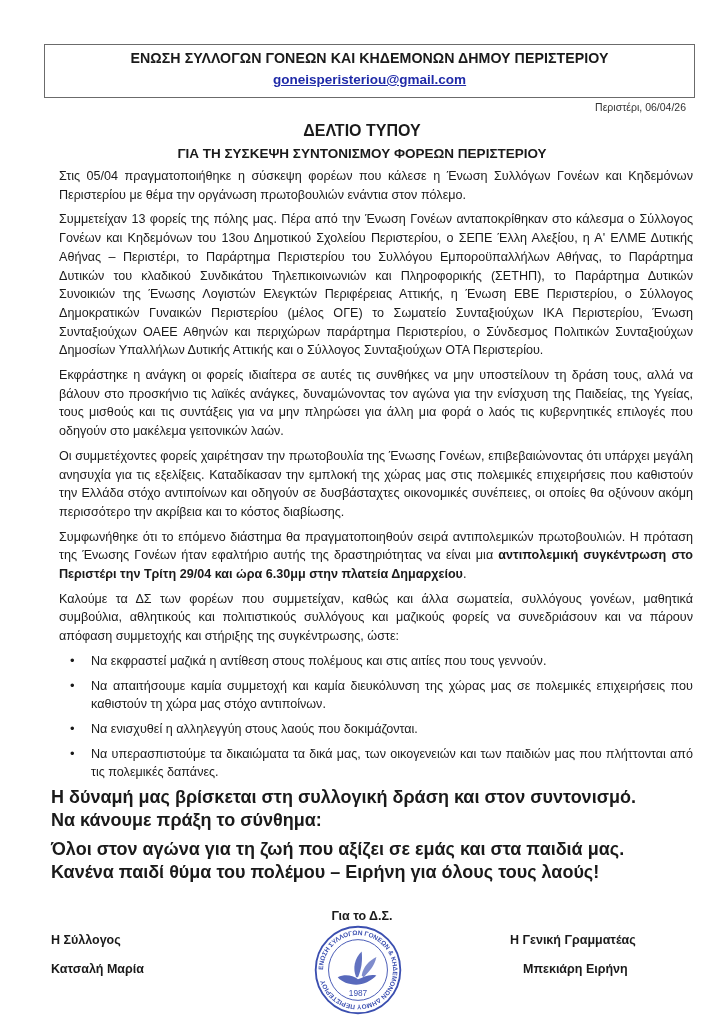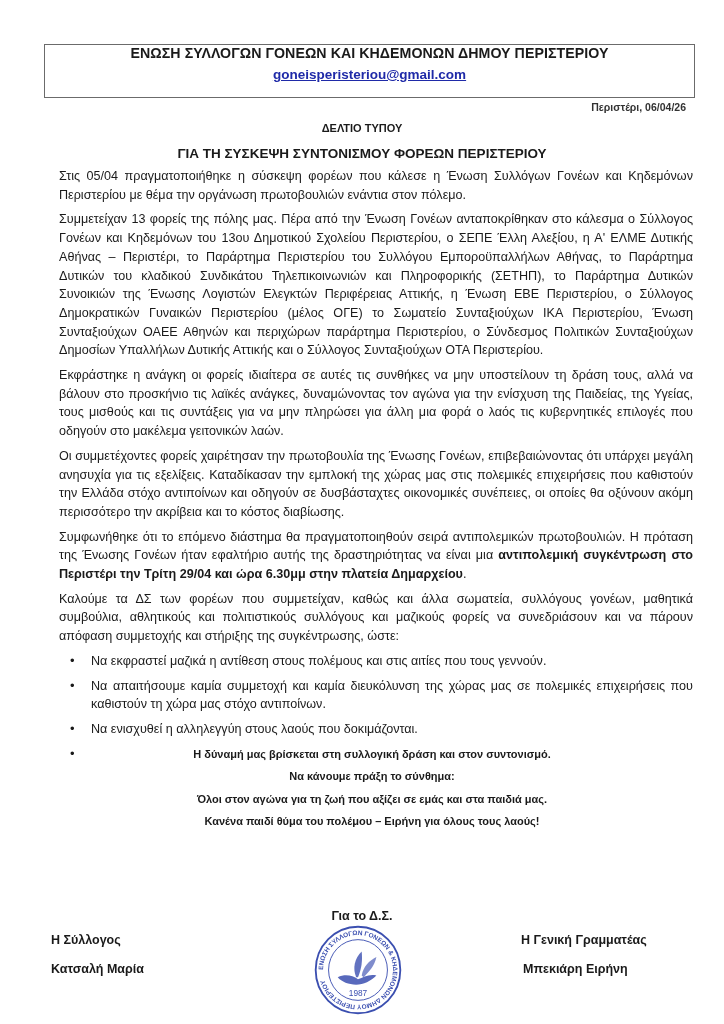--- a/index.html
+++ b/index.html
@@ -4,36 +4,36 @@
 <style>
   html, body { margin: 0; padding: 0; background: #ffffff; }
   body {
     width: 724px; height: 1024px; position: relative; overflow: hidden;
     font-family: "Liberation Sans", sans-serif; color: #1a1a1a;
   }
   .header-box {
     position: absolute; left: 44px; top: 44px; width: 651px; height: 54px;
     border: 1.5px solid #6b6b6b; box-sizing: border-box; text-align: center;
   }
-  .org-name { font-weight: bold; font-size: 14.2px; letter-spacing: 0.05px; }
+  .org-name { font-weight: bold; font-size: 14.2px; margin-top: 5px; letter-spacing: 0.05px; }
   .org-email { font-weight: bold; font-size: 13.5px; color: #1f2aa8; text-decoration: underline; margin-top: 6px; display: inline-block; }
-  .date { position: absolute; right: 38px; top: 101px; font-size: 10.5px; color: #333; font-weight: bold; }
-  .title1 { position: absolute; left: 0; width: 724px; top: 122px; text-align: center; font-weight: bold; font-size: 11px; }
+  .date { position: absolute; right: 38px; top: 101px; font-size: 10.5px; color: #333; }
+  .title1 { position: absolute; left: 0; width: 724px; top: 122px; text-align: center; font-weight: bold; font-size: 16px; }
   .title2 { position: absolute; left: 0; width: 724px; top: 146px; text-align: center; font-weight: bold; font-size: 13.5px; }
   .body {
     position: absolute; left: 51px; top: 167px; width: 642px;
     font-size: 12.6px; line-height: 18.7px; text-align: justify;
   }
   .body p { margin: 0 0 6px 8px; }
   .body ul { margin: 0; padding: 0; list-style: none; }
   .body li { position: relative; padding-left: 40px; margin-bottom: 6px; }
   .body li .bullet { position: absolute; left: 19px; top: 0; font-size: 13px; }
-  .closing { text-align: center; font-weight: bold; font-size: 11px; line-height: 18.5px; }
+  .closing { text-align: left; font-weight: bold; font-size: 18px; line-height: 18.5px; }
   .closing div { margin-bottom: 4px; }
-  .closing .tight { margin-bottom: 4px; }
+  .closing .tight { margin-bottom: 11px; }
   .sig-label { position: absolute; font-weight: bold; font-size: 12.5px; }
   .stamp { position: absolute; left: 312px; top: 924px; width: 92px; height: 92px; }
 </style>
 </head>
 <body>
 
 <div class="header-box">
   <div class="org-name">ΕΝΩΣΗ ΣΥΛΛΟΓΩΝ ΓΟΝΕΩΝ ΚΑΙ ΚΗΔΕΜΟΝΩΝ ΔΗΜΟΥ ΠΕΡΙΣΤΕΡΙΟΥ</div>
   <a class="org-email">goneisperisteriou@gmail.com</a>
 </div>
@@ -47,34 +47,34 @@
   <p>Στις 05/04 πραγματοποιήθηκε η σύσκεψη φορέων που κάλεσε η Ένωση Συλλόγων Γονέων και Κηδεμόνων Περιστερίου με θέμα την οργάνωση πρωτοβουλιών ενάντια στον πόλεμο.</p>
   <p>Συμμετείχαν 13 φορείς της πόλης μας. Πέρα από την Ένωση Γονέων ανταποκρίθηκαν στο κάλεσμα ο Σύλλογος Γονέων και Κηδεμόνων του 13ου Δημοτικού Σχολείου Περιστερίου, ο ΣΕΠΕ Έλλη Αλεξίου, η Α' ΕΛΜΕ Δυτικής Αθήνας – Περιστέρι, το Παράρτημα Περιστερίου του Συλλόγου Εμποροϋπαλλήλων Αθήνας, το Παράρτημα Δυτικών του κλαδικού Συνδικάτου Τηλεπικοινωνιών και Πληροφορικής (ΣΕΤΗΠ), το Παράρτημα Δυτικών Συνοικιών της Ένωσης Λογιστών Ελεγκτών Περιφέρειας Αττικής, η Ένωση ΕΒΕ Περιστερίου, ο Σύλλογος Δημοκρατικών Γυναικών Περιστερίου (μέλος ΟΓΕ) το Σωματείο Συνταξιούχων ΙΚΑ Περιστερίου, Ένωση Συνταξιούχων ΟΑΕΕ Αθηνών και περιχώρων παράρτημα Περιστερίου, ο Σύνδεσμος Πολιτικών Συνταξιούχων Δημοσίων Υπαλλήλων Δυτικής Αττικής και ο Σύλλογος Συνταξιούχων ΟΤΑ Περιστερίου.</p>
   <p>Εκφράστηκε η ανάγκη οι φορείς ιδιαίτερα σε αυτές τις συνθήκες να μην υποστείλουν τη δράση τους, αλλά να βάλουν στο προσκήνιο τις λαϊκές ανάγκες, δυναμώνοντας τον αγώνα για την ενίσχυση της Παιδείας, της Υγείας, τους μισθούς και τις συντάξεις για να μην πληρώσει για άλλη μια φορά ο λαός τις κυβερνητικές επιλογές που οδηγούν στο μακέλεμα γειτονικών λαών.</p>
   <p>Οι συμμετέχοντες φορείς χαιρέτησαν την πρωτοβουλία της Ένωσης Γονέων, επιβεβαιώνοντας ότι υπάρχει μεγάλη ανησυχία για τις εξελίξεις. Καταδίκασαν την εμπλοκή της χώρας μας στις πολεμικές επιχειρήσεις που καθιστούν την Ελλάδα στόχο αντιποίνων και οδηγούν σε δυσβάσταχτες οικονομικές συνέπειες, οι οποίες θα οξύνουν ακόμη περισσότερο την ακρίβεια και το κόστος διαβίωσης.</p>
   <p><span>Συμφωνήθηκε ότι το επόμενο διάστημα θα πραγματοποιηθούν σειρά αντιπολεμικών πρωτοβουλιών. Η πρόταση της Ένωσης Γονέων ήταν εφαλτήριο αυτής της δραστηριότητας να είναι μια </span><b>αντιπολεμική συγκέντρωση στο Περιστέρι την Τρίτη 29/04 και ώρα 6.30μμ στην πλατεία Δημαρχείου</b><span>.</span></p>
   <p>Καλούμε τα ΔΣ των φορέων που συμμετείχαν, καθώς και άλλα σωματεία, συλλόγους γονέων, μαθητικά συμβούλια, αθλητικούς και πολιτιστικούς συλλόγους και μαζικούς φορείς να συνεδριάσουν και να πάρουν απόφαση συμμετοχής και στήριξης της συγκέντρωσης, ώστε:</p>
   <ul>
     <li><span class="bullet">•</span><span>Να εκφραστεί μαζικά η αντίθεση στους πολέμους και στις αιτίες που τους γεννούν.</span></li>
     <li><span class="bullet">•</span><span>Να απαιτήσουμε καμία συμμετοχή και καμία διευκόλυνση της χώρας μας σε πολεμικές επιχειρήσεις που καθιστούν τη χώρα μας στόχο αντιποίνων.</span></li>
     <li><span class="bullet">•</span><span>Να ενισχυθεί η αλληλεγγύη στους λαούς που δοκιμάζονται.</span></li>
-    <li><span class="bullet">•</span></li>
+    <li><span class="bullet">•</span><span>Να υπερασπιστούμε τα δικαιώματα τα δικά μας, των οικογενειών και των παιδιών μας που πλήττονται από τις πολεμικές δαπάνες.</span></li>
   </ul>
   <div class="closing">
     <div>Η δύναμή μας βρίσκεται στη συλλογική δράση και στον συντονισμό.</div>
     <div class="tight">Να κάνουμε πράξη το σύνθημα:</div>
     <div>Όλοι στον αγώνα για τη ζωή που αξίζει σε εμάς και στα παιδιά μας.</div>
     <div>Κανένα παιδί θύμα του πολέμου – Ειρήνη για όλους τους λαούς!</div>
   </div>
 </div>
 
 <div class="sig-label" style="left:0; width:724px; text-align:center; top:909px;">Για το Δ.Σ.</div>
 <div class="sig-label" style="left:51px; top:933px;">Η Σύλλογος</div>
 <div class="sig-label" style="left:51px; top:962px;">Κατσαλή Μαρία</div>
-<div class="sig-label" style="left:521px; top:933px;">Η Γενική Γραμματέας</div>
+<div class="sig-label" style="left:510px; top:933px;">Η Γενική Γραμματέας</div>
 <div class="sig-label" style="left:523px; top:962px;">Μπεκιάρη Ειρήνη</div>
 
 <svg class="stamp" viewBox="0 0 100 100">
   <defs>
     <path id="ringPath" d="M 50,50 m -38,0 a 38,38 0 1,1 76,0 a 38,38 0 1,1 -76,0"></path>
   </defs>
   <ellipse cx="50" cy="50" rx="46" ry="47" fill="none" stroke="#3b4fb0" stroke-width="2"></ellipse>
   <ellipse cx="50" cy="50" rx="32" ry="33" fill="none" stroke="#3b4fb0" stroke-width="1"></ellipse>
   <text font-size="7" fill="#3b4fb0" font-family="Liberation Sans, sans-serif" font-weight="bold">
     <textPath href="#ringPath">ΕΝΩΣΗ ΣΥΛΛΟΓΩΝ ΓΟΝΕΩΝ &amp; ΚΗΔΕΜΟΝΩΝ ΔΗΜΟΥ ΠΕΡΙΣΤΕΡΙΟΥ</textPath>

